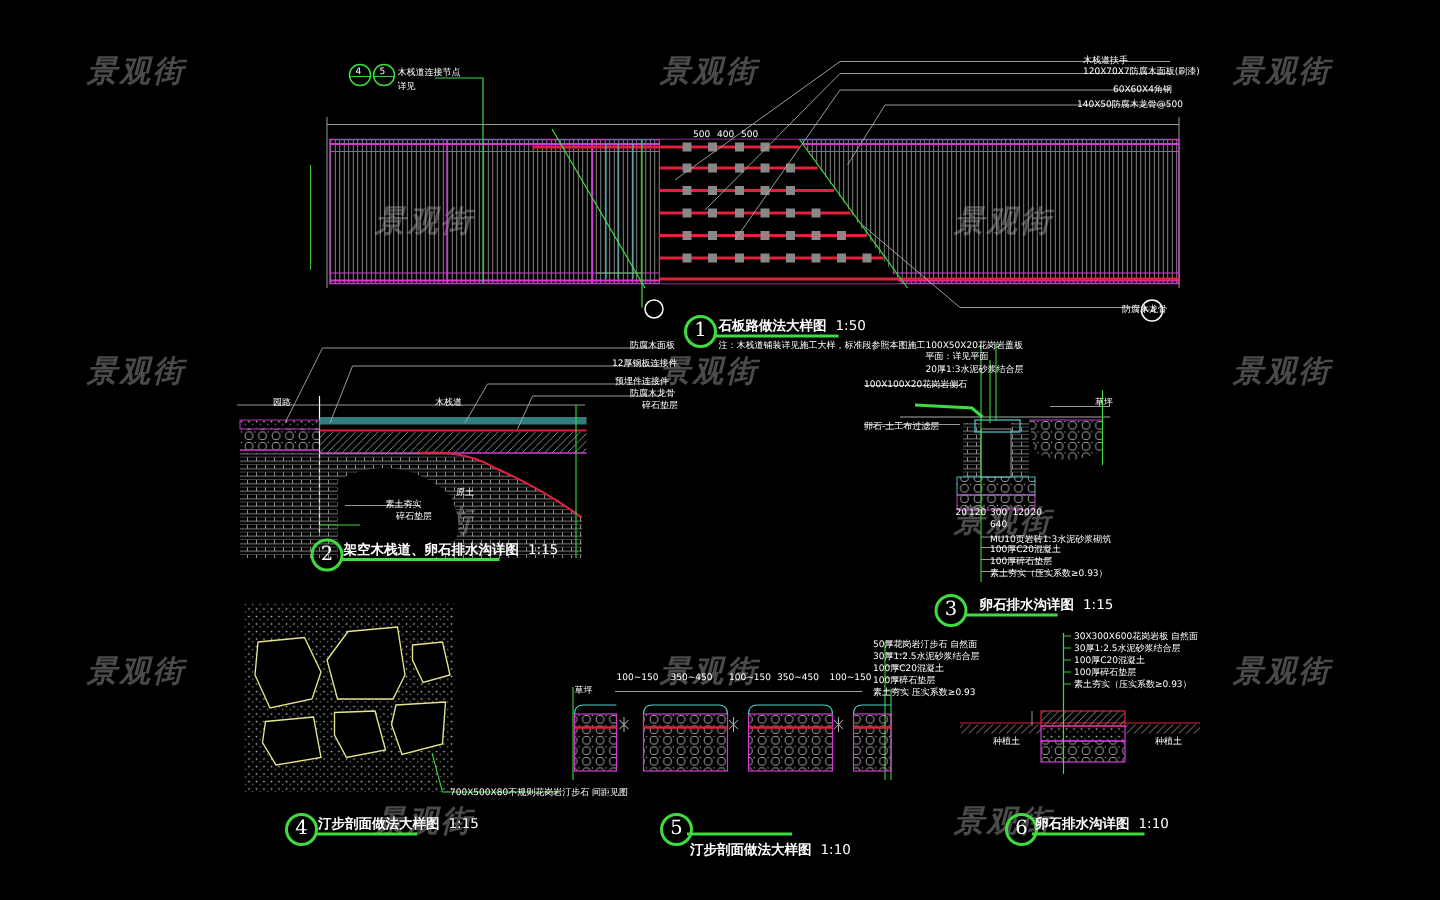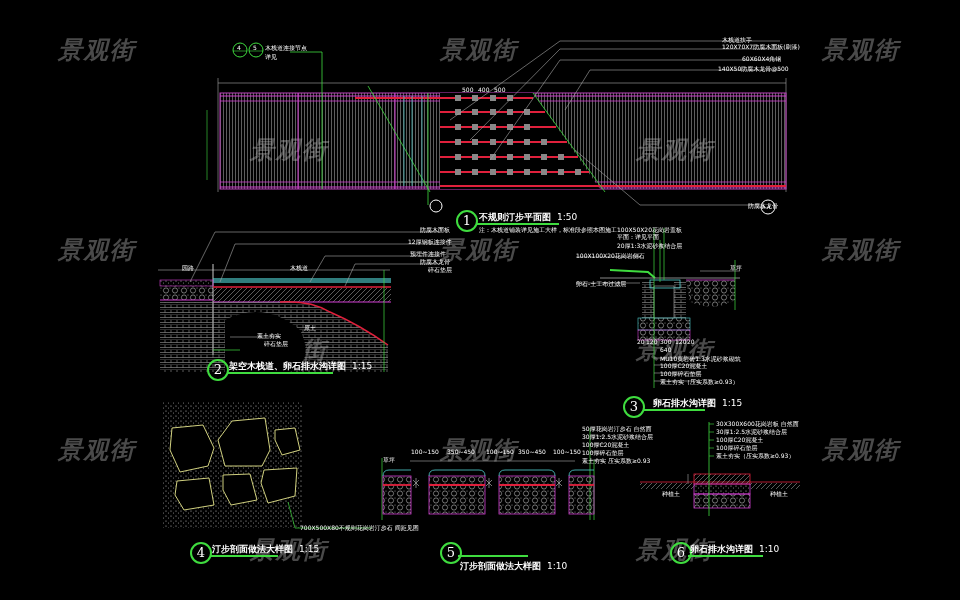--- a/index.html
+++ b/index.html
@@ -1,19 +1,19 @@
 <!DOCTYPE html>
 <html><head>
 <meta charset="utf-8">
 <style>
   html, body { margin:0; padding:0; background:#000; }
   #stage { position:relative; width:960px; height:600px; background:#000; overflow:hidden;
            font-family:"DejaVu Sans", sans-serif; }
   svg { position:absolute; left:0; top:0; }
-  .wm { position:absolute; font-size:24px; font-style:italic; font-weight:bold; color:#4a4a4a;
+  .wm { position:absolute; font-size:20px; font-style:italic; font-weight:bold; color:#4a4a4a;
         letter-spacing:2px; font-family:"DejaVu Sans", sans-serif; }
   .title { position:absolute; color:#fff; font-size:9px; font-weight:bold; white-space:nowrap;
            font-family:"DejaVu Sans", sans-serif; }
   .title .scale { font-weight:normal; margin-left:6px;text-align:center; }
   .bubble { position:absolute; width:18px; height:18px; border:2px solid #3fdc3f; border-radius:50%;
             color:#fff; font-size:13px; line-height:18px; text-align:center; font-family:"DejaVu Serif", serif; }
   .uline { position:absolute; height:2px; background:#3fdc3f; }
   .note { position:absolute; color:#fff; font-size:6px; white-space:nowrap; font-family:"DejaVu Sans", sans-serif; }
 </style>
 </head>
@@ -294,21 +294,21 @@
   <span class="note" style="left:742px;top:55px">60X60X4角钢</span>
   <span class="note" style="left:718px;top:65px">140X50防腐木龙骨@500</span>
   <span class="note" style="left:462px;top:86px">500</span>
   <span class="note" style="left:478px;top:86px">400</span>
   <span class="note" style="left:494px;top:86px">500</span>
   <span class="note" style="left:748px;top:202px">防腐木龙骨</span>
   <span class="note" style="left:762px;top:204px;font-size:5px">A-A</span>
 
   <div class="bubble" style="left:456px;top:210px">1</div>
   <div class="title" style="left:479px;top:211px">
-    <span>不规则汀步平面图</span><span class="scale">1:50</span>
+    <span>石板路做法大样图</span><span class="scale">1:50</span>
   </div>
   <div class="uline" style="left:477px;top:223px;width:82px"></div>
   <span class="note" style="left:479px;top:226px">注：木栈道铺装详见施工大样，标准段参照本图施工</span>
 
   <span class="note" style="left:420px;top:226px">防腐木面板</span>
   <span class="note" style="left:408px;top:238px">12厚钢板连接件</span>
   <span class="note" style="left:410px;top:250px">预埋件连接件</span>
   <span class="note" style="left:420px;top:258px">防腐木龙骨</span>
   <span class="note" style="left:428px;top:266px">碎石垫层</span>
   <span class="note" style="left:182px;top:264px">园路</span>

